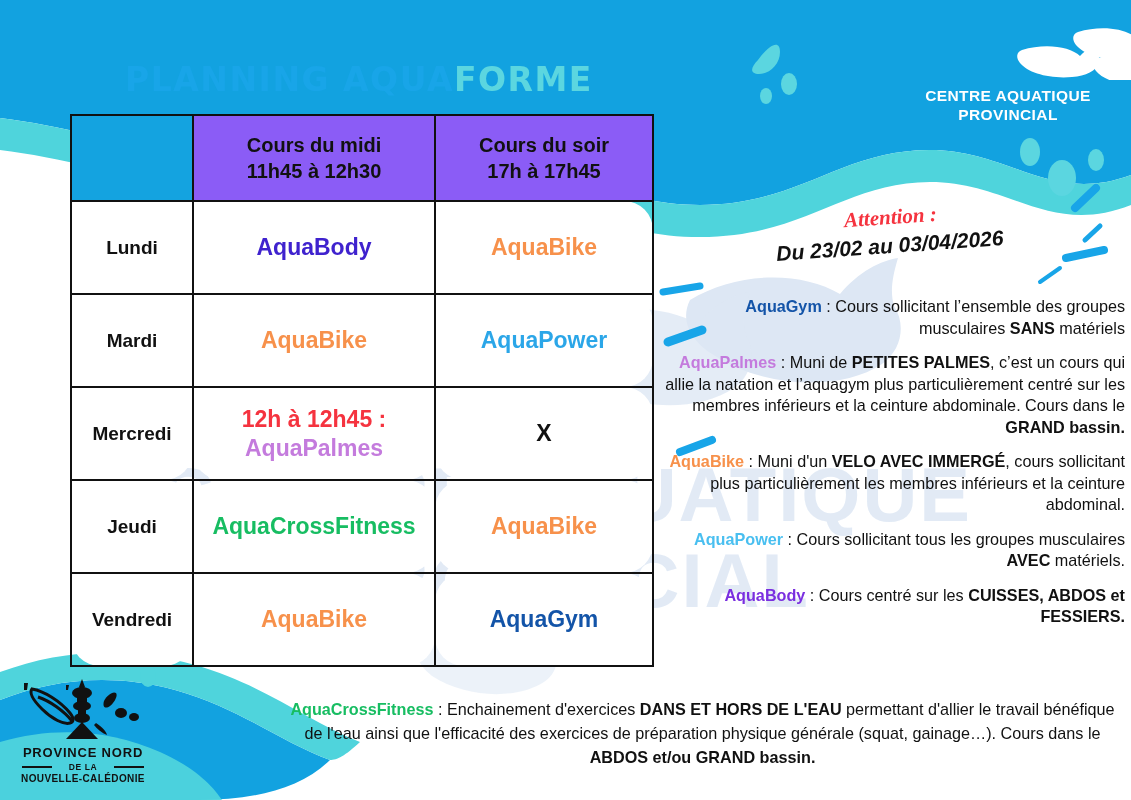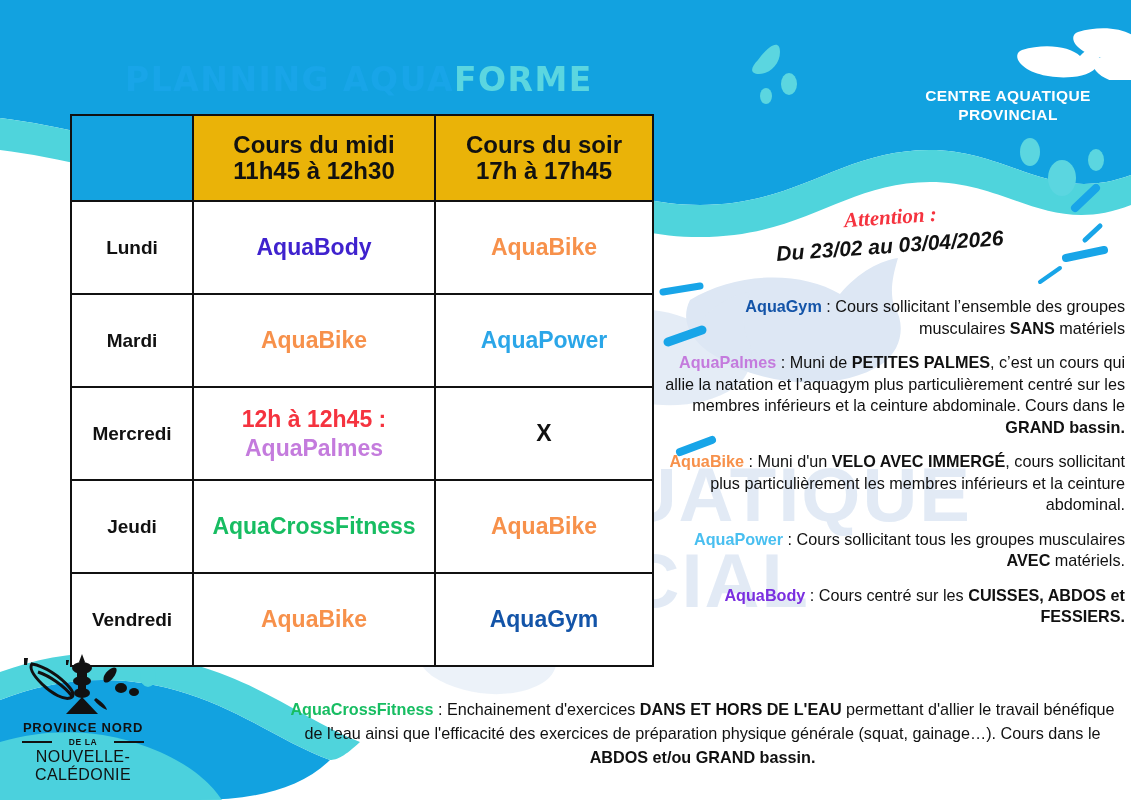--- a/index.html
+++ b/index.html
@@ -78,21 +78,21 @@
     left:8px; bottom:16px;
     width:150px;
     text-align:center;
     z-index:6;
   }
   .pn-emblem{height:66px;margin-bottom:2px;}
   .pn-l1{font-size:13px;font-weight:bold;letter-spacing:.8px;color:#111;}
   .pn-rule{display:flex;align-items:center;justify-content:center;gap:17px;margin:2px 0 1px;}
   .pn-rule .ln{height:2px;background:#111;width:30px;}
   .pn-l2{font-size:8.5px;font-weight:bold;letter-spacing:.6px;color:#111;}
-  .pn-l3{font-size:16px;font-weight:normal;letter-spacing:.4px;color:#111;}
+  .pn-l3{font-size:10px;font-weight:bold;letter-spacing:.4px;color:#111;}
 
   
   table.sched{
     position:absolute;
     left:70px; top:114px;
     border-collapse:collapse;
     z-index:4;
     background:transparent;
   }
   table.sched td, table.sched th{
@@ -100,24 +100,24 @@
     text-align:center;
     vertical-align:middle;
     padding:0;
   }
   .col-day{width:120px;}
   .col-mid{width:240px;}
   .col-eve{width:216px;}
   .hdr-blank{background:#14A3E0;height:84px;}
   .hdr-cell{
     height:84px;
-    font-size:24px;font-weight:bold;color:#111;line-height:26px;
-    background:#eab308;
-  }
-  .body-row td{height:91px;background:#ffffff;}
+    font-size:20px;font-weight:bold;color:#111;line-height:26px;
+    background:#8b5cf6;
+  }
+  .body-row td{height:91px;background:#ffffff;border-radius:29px;}
   .day-cell{font-size:19px;font-weight:bold;color:#111;}
   .course{font-size:23px;font-weight:bold;line-height:29px;}
   .c-body   {color:#3F22CE;}
   .c-bike   {color:#F7914B;}
   .c-power  {color:#2BA6E8;}
   .c-gym    {color:#1354A8;}
   .c-palmes {color:#C47BDD;}
   .c-cross  {color:#17BD62;}
   .c-x      {color:#111;}
   .c-red    {color:#F5333F;}

